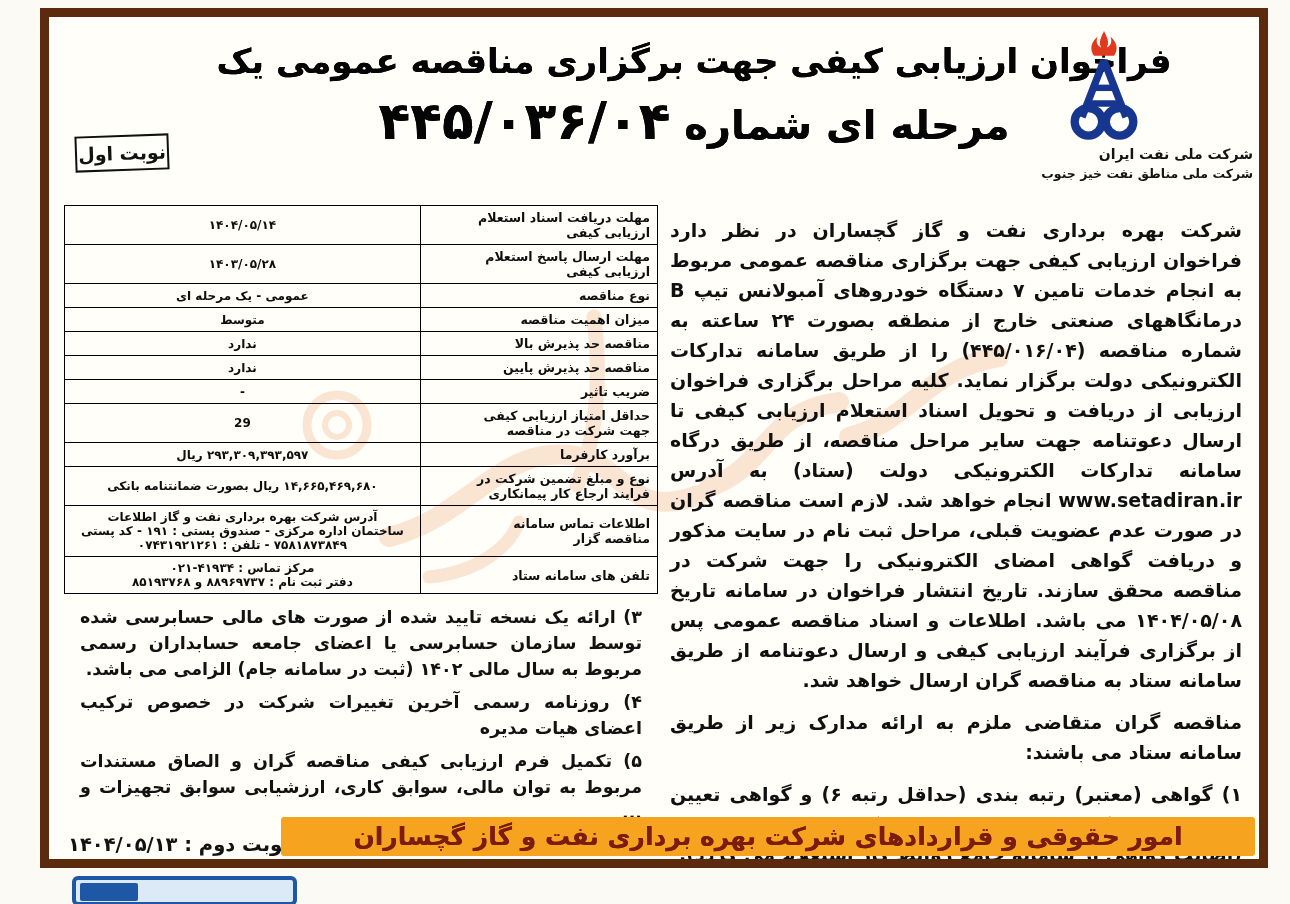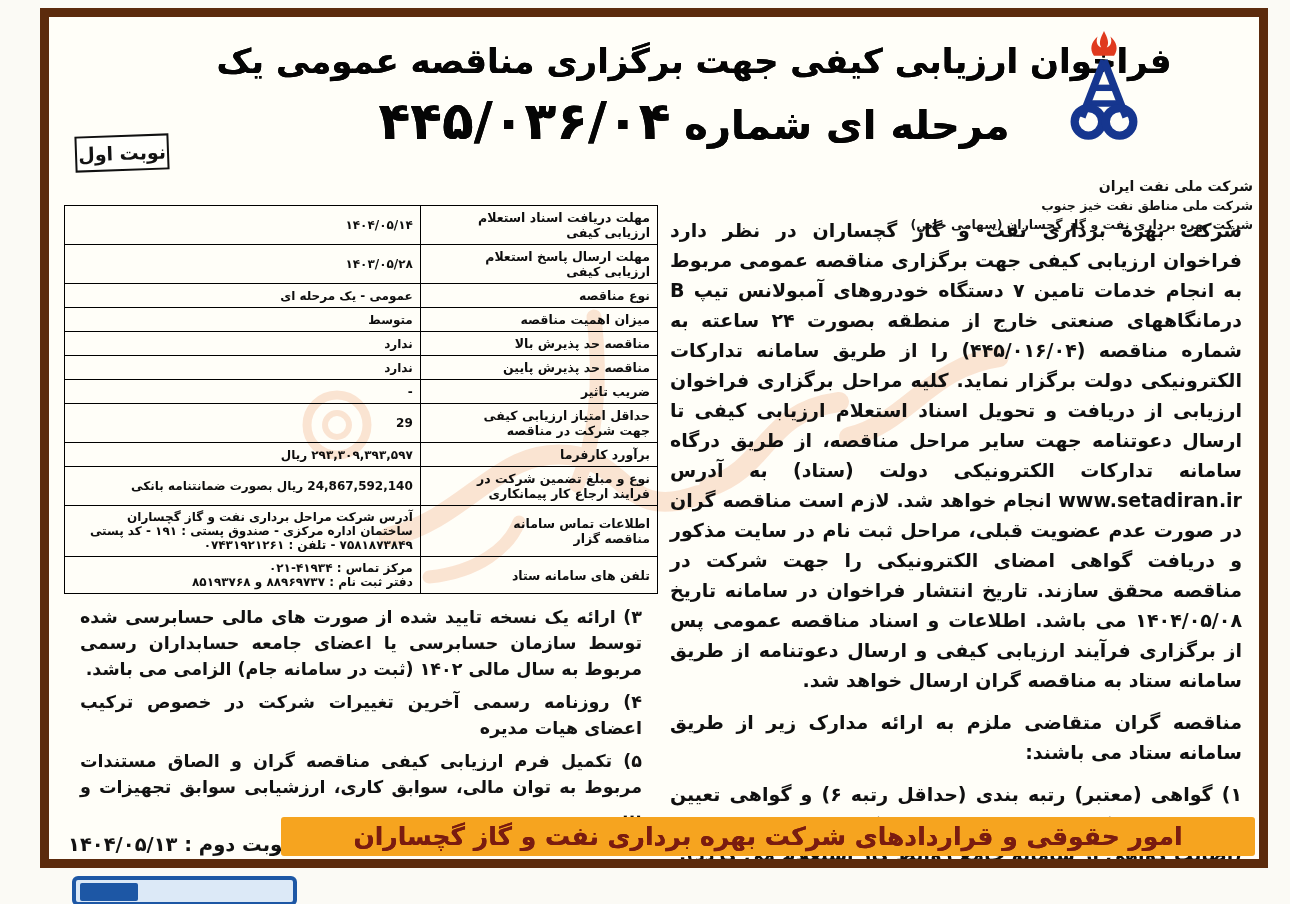--- a/index.html
+++ b/index.html
@@ -30,40 +30,40 @@
   }
   .title { position:absolute; left:150px; top:24px; width:990px; text-align:center; color:#050505; }
   .title-line1 { font-size:34px; font-weight:bold; letter-spacing:-.5px; text-shadow:0 0 .6px #000; }
   .title-line2 { margin-top:10px; font-size:40px; font-weight:bold; text-shadow:0 0 .6px #000; }
   .title-number { font-size:52px; font-weight:bold; }
   .logo { position:absolute; left:1008px; top:14px; width:94px; height:110px; }
   .company-lines {
     position:absolute; right:6px; top:128px; text-align:right;
     font-size:12.5px; font-weight:bold; line-height:19px; color:#141414;
   }
-  .company-lines div:first-child { font-size:14px;margin-top:32px; }
+  .company-lines div:first-child { font-size:14px; }
 
   
   .body-col {
     position:absolute; right:5px; top:186px; width:596px;
     font-size:19px; font-weight:bold; line-height:30px;
     text-align:justify; color:#101010;
   }
   .body-col p { margin:12px; }
   .body-col p + p { margin-top:3px; }
 
   
   .left-col { position:absolute; left:15px; top:188px; width:594px; }
   .info-table { width:100%; border-collapse:collapse; direction:rtl; background:transparent; }
   .info-table td {
     border:1.4px solid #000; font-weight:bold; font-size:12.5px;
     color:#0e0e0e; padding:4px 7px; vertical-align:middle;
   }
   .info-table td.label-cell { width:40%; text-align:right;padding-left:48px; }
-  .info-table td.value-cell { font-size:12px; }
+  .info-table td.value-cell { text-align:center; font-size:12px; }
   .left-items { margin-top:10px; font-size:17.5px; font-weight:bold; line-height:26px; text-align:justify; }
   .left-items p { margin:0 16px 7px; }
   .dates {
     margin-top:4px; display:flex; justify-content:space-between;
     padding:0 8px 0 4px; font-size:19.5px; font-weight:bold;
   }
   .ad-id {
     margin-top:9px; text-align:left; padding-left:6px;
     font-size:20px; font-weight:bold; color:var(--ad-id-blue,#1d4f9e);
   }
@@ -125,21 +125,20 @@
         <path d="M38 62 L62 62" stroke-width="7"></path>
         <path d="M31 79 L69 79" stroke-width="7"></path>
         <circle cx="33" cy="99" r="15" stroke-width="9"></circle>
         <circle cx="67" cy="99" r="15" stroke-width="9"></circle>
       </g>
     </svg>
 
     <div class="company-lines">
       <div>شرکت ملی نفت ایران</div>
       <div>شرکت ملی مناطق نفت خیز جنوب</div>
-      <div>شرکت بهره برداری نفت و گاز گچساران (سهامی خاص)</div>
     </div>
 
     <div class="body-col">
       <p>شرکت بهره برداری نفت و گاز گچساران در نظر دارد فراخوان ارزیابی کیفی جهت برگزاری مناقصه عمومی مربوط به انجام خدمات تامین ۷ دستگاه خودروهای آمبولانس تیپ B درمانگاههای صنعتی خارج از منطقه بصورت ۲۴ ساعته به شماره مناقصه (۴۴۵/۰۱۶/۰۴) را از طریق سامانه تدارکات الکترونیکی دولت برگزار نماید. کلیه مراحل برگزاری فراخوان ارزیابی از دریافت و تحویل اسناد استعلام ارزیابی کیفی تا ارسال دعوتنامه جهت سایر مراحل مناقصه، از طریق درگاه سامانه تدارکات الکترونیکی دولت (ستاد) به آدرس www.setadiran.ir انجام خواهد شد. لازم است مناقصه گران در صورت عدم عضویت قبلی، مراحل ثبت نام در سایت مذکور و دریافت گواهی امضای الکترونیکی را جهت شرکت در مناقصه محقق سازند. تاریخ انتشار فراخوان در سامانه تاریخ ۱۴۰۴/۰۵/۰۸ می باشد. اطلاعات و اسناد مناقصه عمومی پس از برگزاری فرآیند ارزیابی کیفی و ارسال دعوتنامه از طریق سامانه ستاد به مناقصه گران ارسال خواهد شد.</p>
       <p>مناقصه گران متقاضی ملزم به ارائه مدارک زیر از طریق سامانه ستاد می باشند:</p>
       <p>۱) گواهی (معتبر) رتبه بندی (حداقل رتبه ۶) و گواهی تعیین صلاحیت پیمانکاری از اداره تعاون، کار و رفاه اجتماعی (اصالت گواهی از سامانه جامع روابط کار استعلام می گردد).</p>
       <p>۲) دارا بودن مجوز لازم مبنی بر فعالیت اورژانس در خصوص تأمین آمبولانس در سطح استان کهگیلویه و بویراحمد از سازمان اورژانس و علوم پزشکی کشور و همچنین داشتن سابقه کار مفید و مرتبط با خدمات موضوع مناقصه الزامی است.</p>
     </div>
 
     <div class="left-col">
@@ -195,27 +194,27 @@
             </tr>
             <tr>
               <td class="label-cell">برآورد کارفرما</td>
               <td class="value-cell">
                 <div>۲۹۳,۳۰۹,۳۹۳,۵۹۷ ریال</div>
               </td>
             </tr>
             <tr>
               <td class="label-cell">نوع و مبلغ تضمین شرکت در فرایند ارجاع کار پیمانکاری</td>
               <td class="value-cell">
-                <div>24,867,592,140 ریال بصورت ضمانتنامه بانکی</div>
+                <div>۱۴,۶۶۵,۴۶۹,۶۸۰ ریال بصورت ضمانتنامه بانکی</div>
               </td>
             </tr>
             <tr>
               <td class="label-cell">اطلاعات تماس سامانه مناقصه گزار</td>
               <td class="value-cell">
-                <div>آدرس شرکت مراحل برداری نفت و گاز گچساران</div>
+                <div>آدرس شرکت بهره برداری نفت و گاز اطلاعات</div>
                 <div>ساختمان اداره مرکزی - صندوق پستی : ۱۹۱ - کد پستی ۷۵۸۱۸۷۳۸۴۹ - تلفن : ۰۷۴۳۱۹۲۱۲۶۱</div>
               </td>
             </tr>
             <tr>
               <td class="label-cell">تلفن های سامانه ستاد</td>
               <td class="value-cell">
                 <div>مرکز تماس : ۴۱۹۳۴-۰۲۱</div>
                 <div>دفتر ثبت نام : ۸۸۹۶۹۷۳۷ و ۸۵۱۹۳۷۶۸</div>
               </td>
             </tr>

